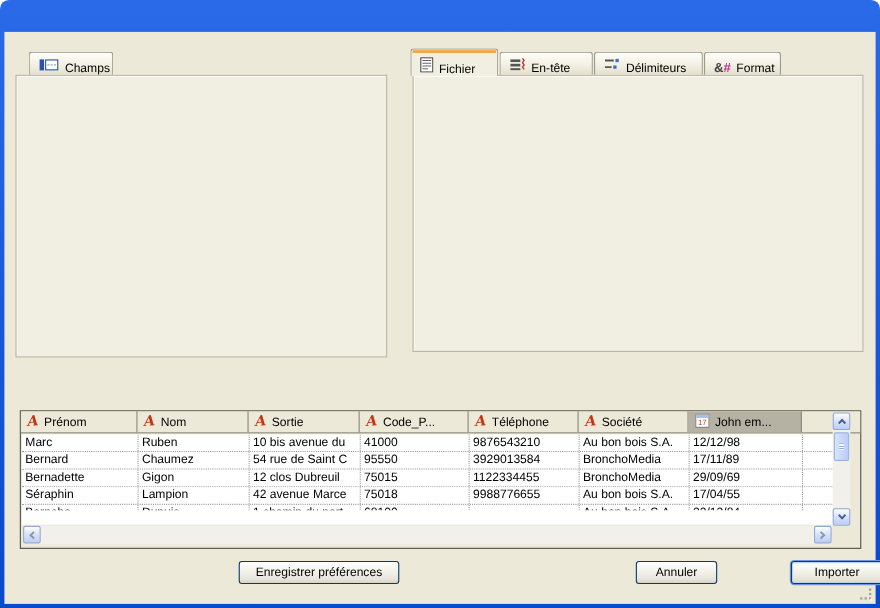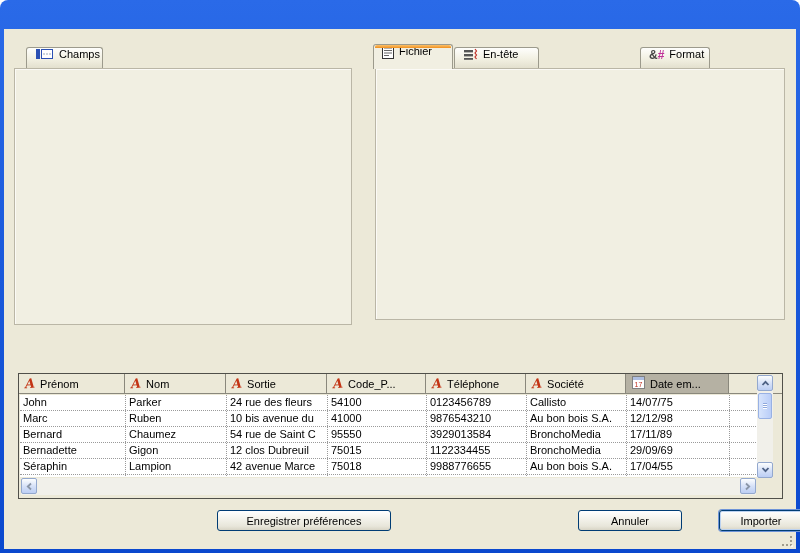--- a/index.html
+++ b/index.html
@@ -15,21 +15,21 @@
     border-radius:8px 8px 0 0; display:flex; align-items:center; }
   .logo4d { margin-left:8px; width:20px; font-family:"DejaVu Serif",serif; font-style:italic; font-weight:bold;
     font-size:15px; color:#fff; text-shadow:1px 1px 1px #0A2C80; }
   .title-text { color:#fff; font-weight:bold; font-size:13px; text-shadow:1px 1px 1px #0A2C80; }
   .close-btn { position:absolute; right:5px; top:5px; width:22px; height:20px; border:1px solid #fff; border-radius:3px;
     background:linear-gradient(180deg,#F0A080 0%,#E25B35 40%,#C93A17 70%,#A52C0E 100%);
     display:flex; align-items:center; justify-content:center; box-shadow:inset 0 0 2px #FFD0C0; }
   .client { position:absolute; left:4px; right:4px; top:29px; bottom:4px; background:var(--beige); }
 
   
-  .tab { position:absolute; display:flex; align-items:flex-start; gap:5px; padding:0 8px;
+  .tab { position:absolute; display:flex; align-items:flex-end; gap:5px; padding:0 8px;
     background:linear-gradient(180deg,#FEFEFC,#F2F0E2 55%,#E3E0CE); border:1px solid var(--border-gray);
     border-bottom:none; border-radius:3px 3px 0 0; font-size:11px; z-index:2; }
   .tab.selected { background:var(--page); z-index:4; }
   .tab.selected::before { content:""; position:absolute; top:0; left:1px; right:1px; height:3px;
     background:linear-gradient(180deg,#FBC26B,#F08E1C); border-radius:2px 2px 0 0; }
   .page { position:absolute; background:var(--page); border:1px solid #BAB6A6; z-index:1;
     box-shadow:inset 1px 1px 0 rgba(255,255,255,.7); }
 
   .tab-champs { left:22px; top:18px; width:77px; height:21px; }
   .tab-formulaire { left:100px; top:15px; width:82px; height:25px; }
@@ -122,22 +122,22 @@
   .table-sb-v { right:9px; top:1px; height:103px; }
   .table-sb-h { left:2px; bottom:3px; width:735px; }
 
   .alpha-icon { font-family:"DejaVu Serif",serif; font-style:italic; font-weight:bold; color:#C33414;
     font-size:13px; line-height:12px; transform:rotate(-4deg); display:inline-block; }
   .format-icon b { color:#444; font-size:12px; }
   .format-icon i { color:#C03399; font-weight:bold; font-style:normal; font-size:12px; }
 
   .footer-btn { top:481px; height:21px; }
   .btn-load { left:33px; width:161px; }
-  .btn-save { left:213px; width:174px; }
-  .btn-cancel { left:574px; width:104px; }
+  .btn-save { left:213px; width:146px; }
+  .btn-cancel { left:574px; width:74px; }
   .btn-import { left:677px; width:84px;margin-left:38px; }
 
   .resize-grip { position:absolute; right:2px; bottom:2px; width:13px; height:13px; }
 </style>
 </head>
 <body>
 
 <div class="window">
 
   <div class="client">
@@ -308,20 +308,29 @@
     </div>
     <div class="tab tab-entete">
       <span><svg width="15" height="13" viewBox="0 0 15 13">
         <rect x="1" y="2" width="9" height="2.4" fill="#555"></rect>
             <rect x="1" y="6" width="9" height="2.4" fill="#555"></rect>
         <rect x="1" y="10" width="9" height="1.8" fill="#555"></rect>
         <path d="M12 1 L13.5 3 L12 5 L13.5 7 L12 9 L13.5 11" fill="none" stroke="#C03028" stroke-width="1.2"></path>
       </svg></span>
       <span>En-tête</span>
     </div>
+    <div class="tab tab-delim">
+      <span><svg width="15" height="13" viewBox="0 0 15 13">
+        <line x1="1" y1="3" x2="9" y2="3" stroke="#555" stroke-width="1.6"></line>
+            <rect x="10.5" y="1.5" width="3" height="3" fill="#3A6ED0"></rect>
+        <line x1="1" y1="9" x2="7" y2="9" stroke="#555" stroke-width="1.6"></line>
+            <rect x="8.5" y="7.5" width="3" height="3" fill="#3A6ED0"></rect>
+      </svg></span>
+      <span>Délimiteurs</span>
+    </div>
     <div class="tab tab-format">
       <span class="format-icon"><b>&amp;</b><i>#</i></span>
       <span>Format</span>
     </div>
     <div class="page right-page"></div>
 
     <div class="groupbox file-group">
       <span class="group-label">Fichier</span>
       <div class="file-path">C:\4DFP\bases\BasesPro\Employees2\ExportEmp.txt</div>
       <div class="xp-button browse-btn">...</div>
@@ -396,33 +405,24 @@
 
     <span>Société</span>
   </div>
           <div class="th col6 selected">
 
     <span><svg width="13" height="13" viewBox="0 0 13 13">
       <rect x="0.5" y="0.5" width="12" height="12" fill="#fff" stroke="#808080"></rect>
       <rect x="1" y="1" width="11" height="3" fill="#AEBEE0"></rect>
       <text x="6.5" y="10.5" text-anchor="middle" font-size="7" fill="#C03020" font-family="Liberation Sans, sans-serif">17</text>
     </svg></span>
-    <span>Date em...</span>
+    <span>John em...</span>
   </div>
         </div>
       <div class="tbody">
-          <div class="trow">
-            <div class="tcell col0">John</div>
-            <div class="tcell col1">Parker</div>
-            <div class="tcell col2">24 rue des fleurs</div>
-            <div class="tcell col3">54100</div>
-            <div class="tcell col4">0123456789</div>
-            <div class="tcell col5">Callisto</div>
-            <div class="tcell col6">14/07/75</div>
-          </div>
           <div class="trow">
             <div class="tcell col0">Marc</div>
             <div class="tcell col1">Ruben</div>
             <div class="tcell col2">10 bis avenue du</div>
             <div class="tcell col3">41000</div>
             <div class="tcell col4">9876543210</div>
             <div class="tcell col5">Au bon bois S.A.</div>
             <div class="tcell col6">12/12/98</div>
           </div>
           <div class="trow">

